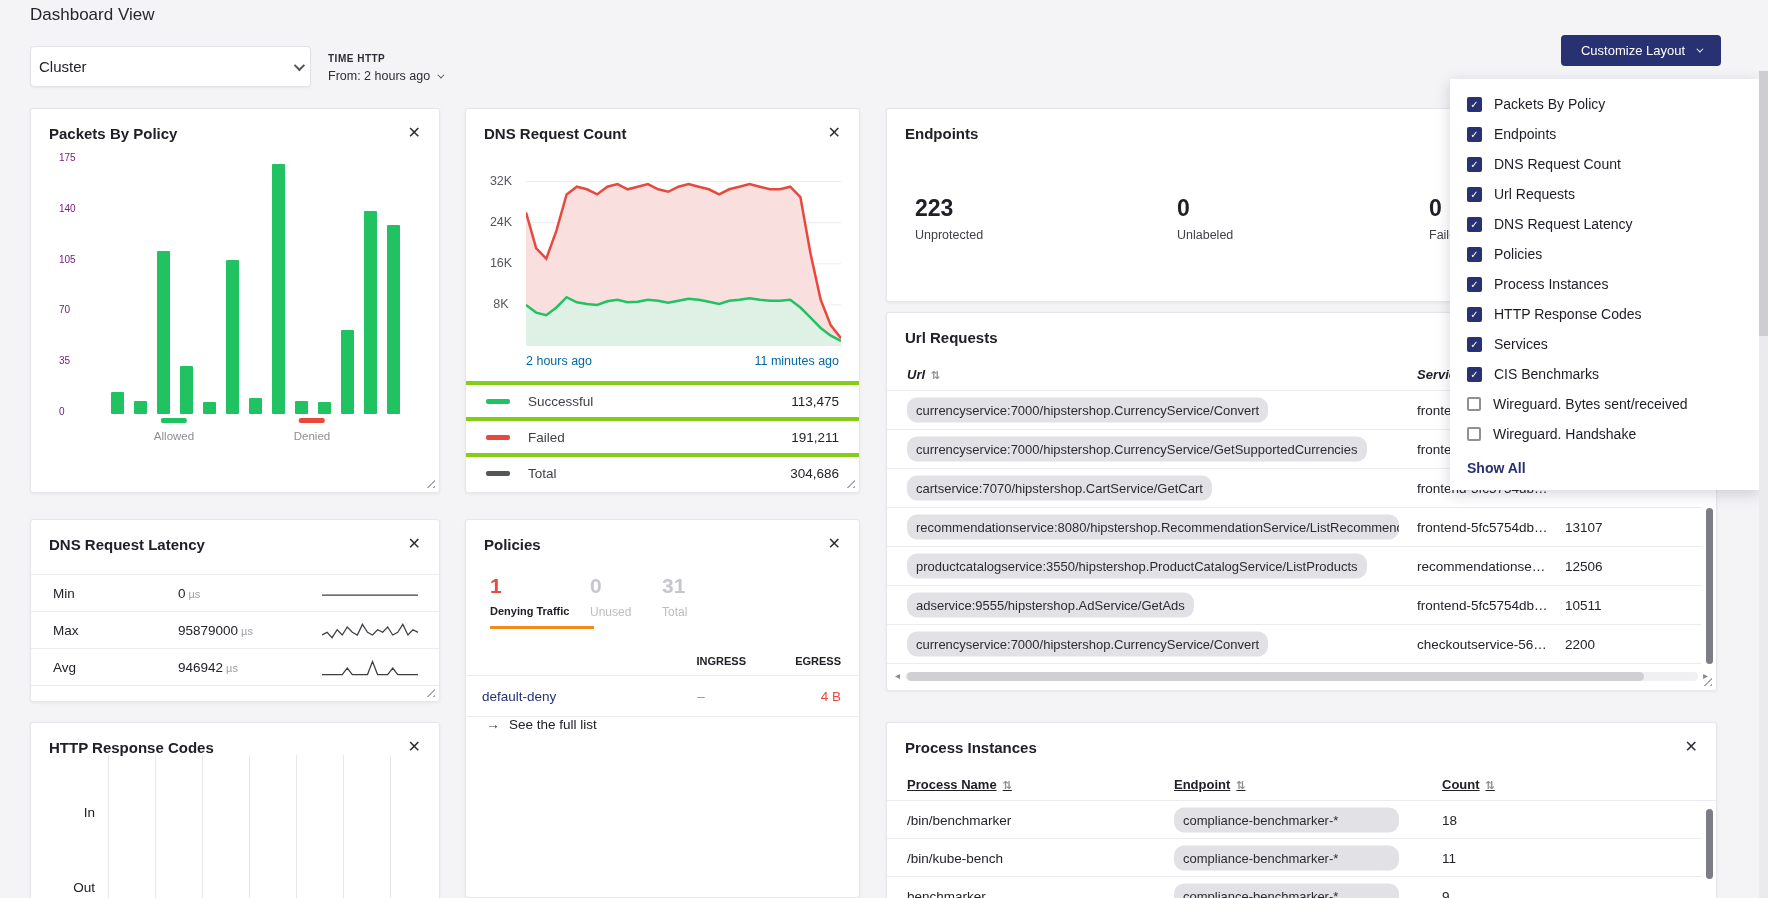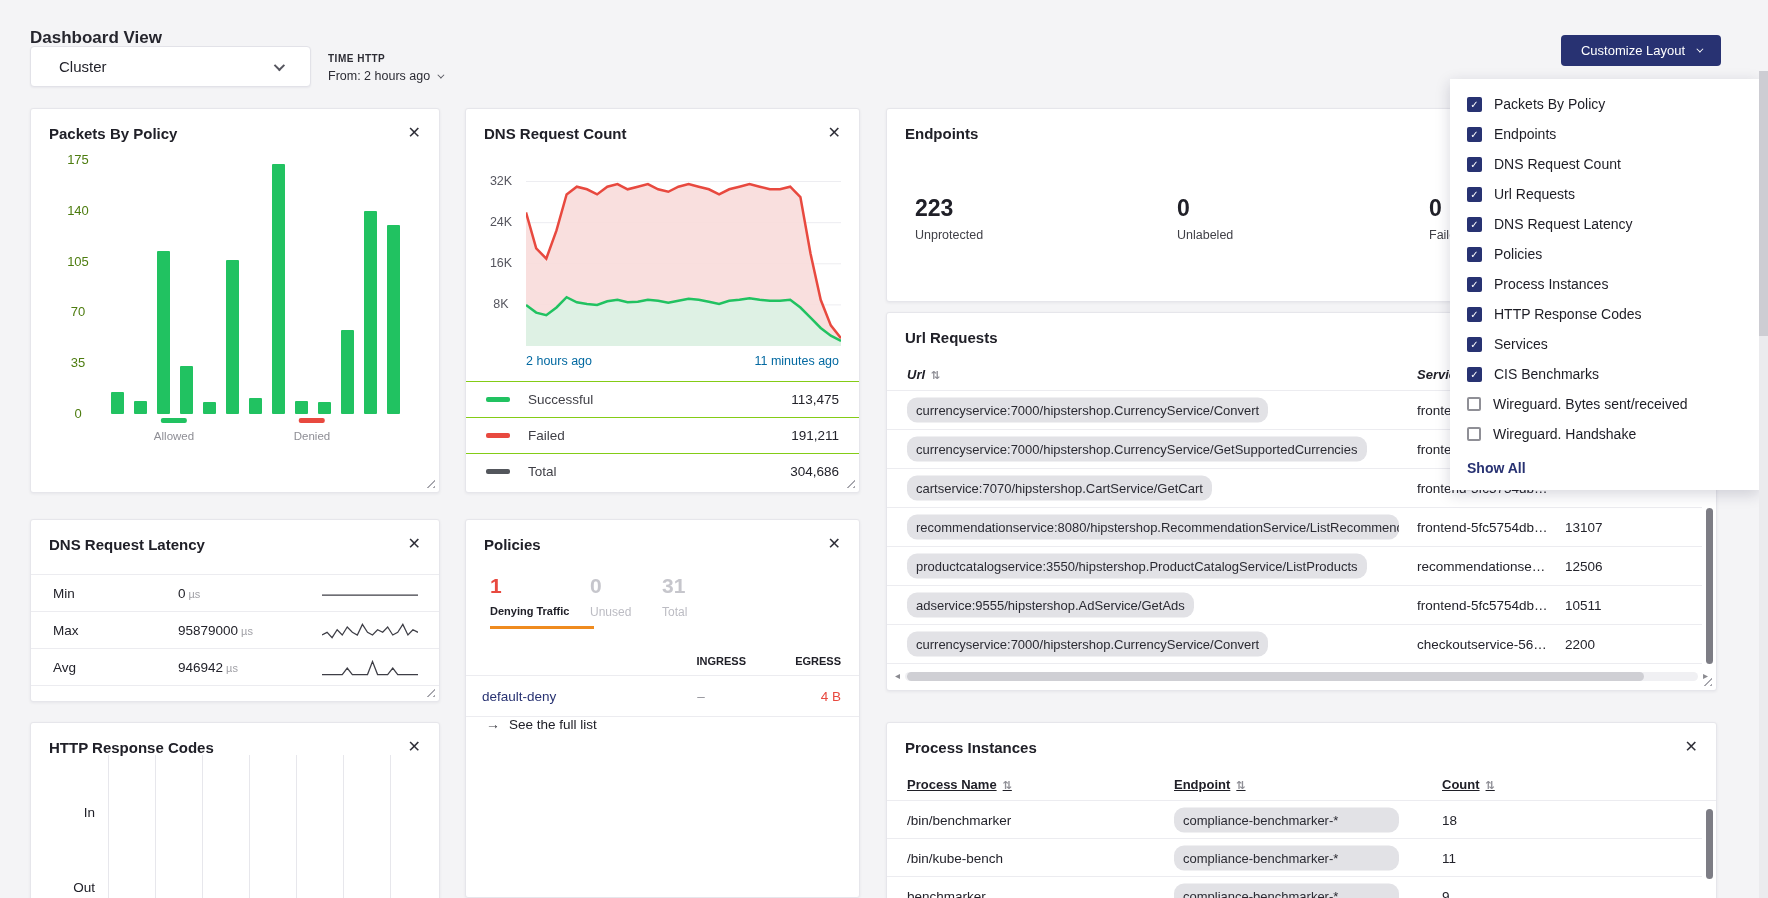--- a/index.html
+++ b/index.html
@@ -8,25 +8,25 @@
     --ink:#23232b; --ink2:#3f3f46; --gray:#8f8f96; --line:#ececf0; --chip:#e2e2e6;
   }
   html,body{ width:1768px; height:898px; }
   body{
     background:#f4f4f6; overflow:hidden; position:relative;
     font-family:"Liberation Sans","DejaVu Sans",sans-serif; color:var(--ink);
   }
   #stage{ position:absolute; inset:0; }
 
   
-  .page-title{ position:absolute; left:30px; top:28px; font-size:17px; font-weight:bold; color:#26262e; }
+  .page-title{ position:absolute; left:30px; top:5px; font-size:17px; font-weight:normal; color:#26262e; }
   .view-select{
     position:absolute; left:30px; top:46px; width:281px; height:41px; background:#fff;
     border:1px solid #e2e2e8; border-radius:4px; box-shadow:0 1px 2px rgba(20,20,50,.05);
-    display:flex; align-items:center; justify-content:space-between; padding:0 28px; font-size:15px; cursor:pointer;
+    display:flex; align-items:center; justify-content:space-between; padding:0 8px; font-size:15px; cursor:pointer;
   }
   .chev{ width:8px; height:8px; border-right:2px solid #55555e; border-bottom:2px solid #55555e; transform:rotate(45deg) translateY(-2px); display:inline-block; }
   .chev.small{ width:5px; height:5px; border-width:1.5px; }
   .chev.white{ border-color:#fff; }
   .time-range{ position:absolute; left:328px; top:53px; }
   .time-range .tr-label{ font-size:10px; font-weight:bold; letter-spacing:.5px; color:#2c2c34; }
   .time-range .tr-from{ font-size:12.5px; color:#2c2c34; margin-top:5px; display:flex; align-items:center; gap:7px; cursor:pointer; }
 
   .customize-btn{
     position:absolute; left:1561px; top:35px; width:160px; height:31px; background:var(--navy); color:#fff;
@@ -56,36 +56,36 @@
   #card-dnscount{ left:465px; top:108px; width:395px; height:385px; }
   #card-endpoints{ left:886px; top:108px; width:831px; height:194px; }
   #card-urlreq{ left:886px; top:312px; width:831px; height:379px; }
   #card-latency{ left:30px; top:519px; width:410px; height:183px; }
   #card-policies{ left:465px; top:519px; width:395px; height:379px; }
   #card-http{ left:30px; top:722px; width:410px; height:230px; }
   #card-process{ left:886px; top:722px; width:831px; height:240px; }
 
   
   .pbp-yaxis{ position:absolute; left:28px; top:51px; width:38px; height:254px; }
-  .pbp-yaxis .ytick{ position:absolute; right:0; font-size:13px; color:#4d7c0f; text-align:center; width:100%; }
+  .pbp-yaxis .ytick{ position:absolute; right:0; font-size:10px; color:#701a75; text-align:left; width:100%; }
   .pbp-plot{ position:absolute; left:80px; top:51px; width:300px; height:254px; display:flex; align-items:flex-end; gap:10px; }
   .pbp-plot .bar{ width:13px; background:var(--green); border-radius:1px; flex:none; }
   .pbp-xmarks{ position:absolute; left:80px; top:309px; width:300px; height:46px; }
   .xmark{ position:absolute; transform:translateX(-50%); text-align:center; }
   .xmark-swatch{ width:26px; height:5px; border-radius:2px; margin:0 auto; }
   .xmark-label{ margin-top:7px; font-size:11.5px; color:#8e8e95; }
 
   
   .dns-yaxis{ position:absolute; left:16px; top:52px; width:38px; height:185px; }
   .dns-yaxis .ytick{ position:absolute; right:0; width:100%; text-align:center; font-size:12.5px; color:#55555e; }
   .dns-svg{ position:absolute; left:60px; top:52px; width:315px; height:185px; }
   .dns-xlabels{ position:absolute; left:60px; right:20px; top:245px; display:flex; justify-content:space-between;
                 font-size:12.5px; color:#0369a1; }
   .dns-legend{ position:absolute; left:0; right:0; top:272px; }
-  .legend-row{ display:flex; align-items:center; height:36px; padding:0 20px; border-top:1px solid #84cc16; }
+  .legend-row{ display:flex; align-items:center; height:36px; padding:0 20px; border-top:4px solid #84cc16; }
   .legend-swatch{ width:24px; height:5px; border-radius:2px; flex:none; }
   .legend-name{ margin-left:18px; font-size:13.5px; color:var(--ink2); flex:1; }
   .legend-value{ font-size:13.5px; color:var(--ink); }
 
   
   .ep-stat{ position:absolute; top:86px; }
   .ep-num{ font-size:23px; font-weight:bold; color:#202028; }
   .ep-label{ font-size:12.5px; color:var(--ink2); margin-top:6px; }
   .ep-s0{ left:28px; } .ep-s1{ left:290px; } .ep-s2{ left:542px; }
 

